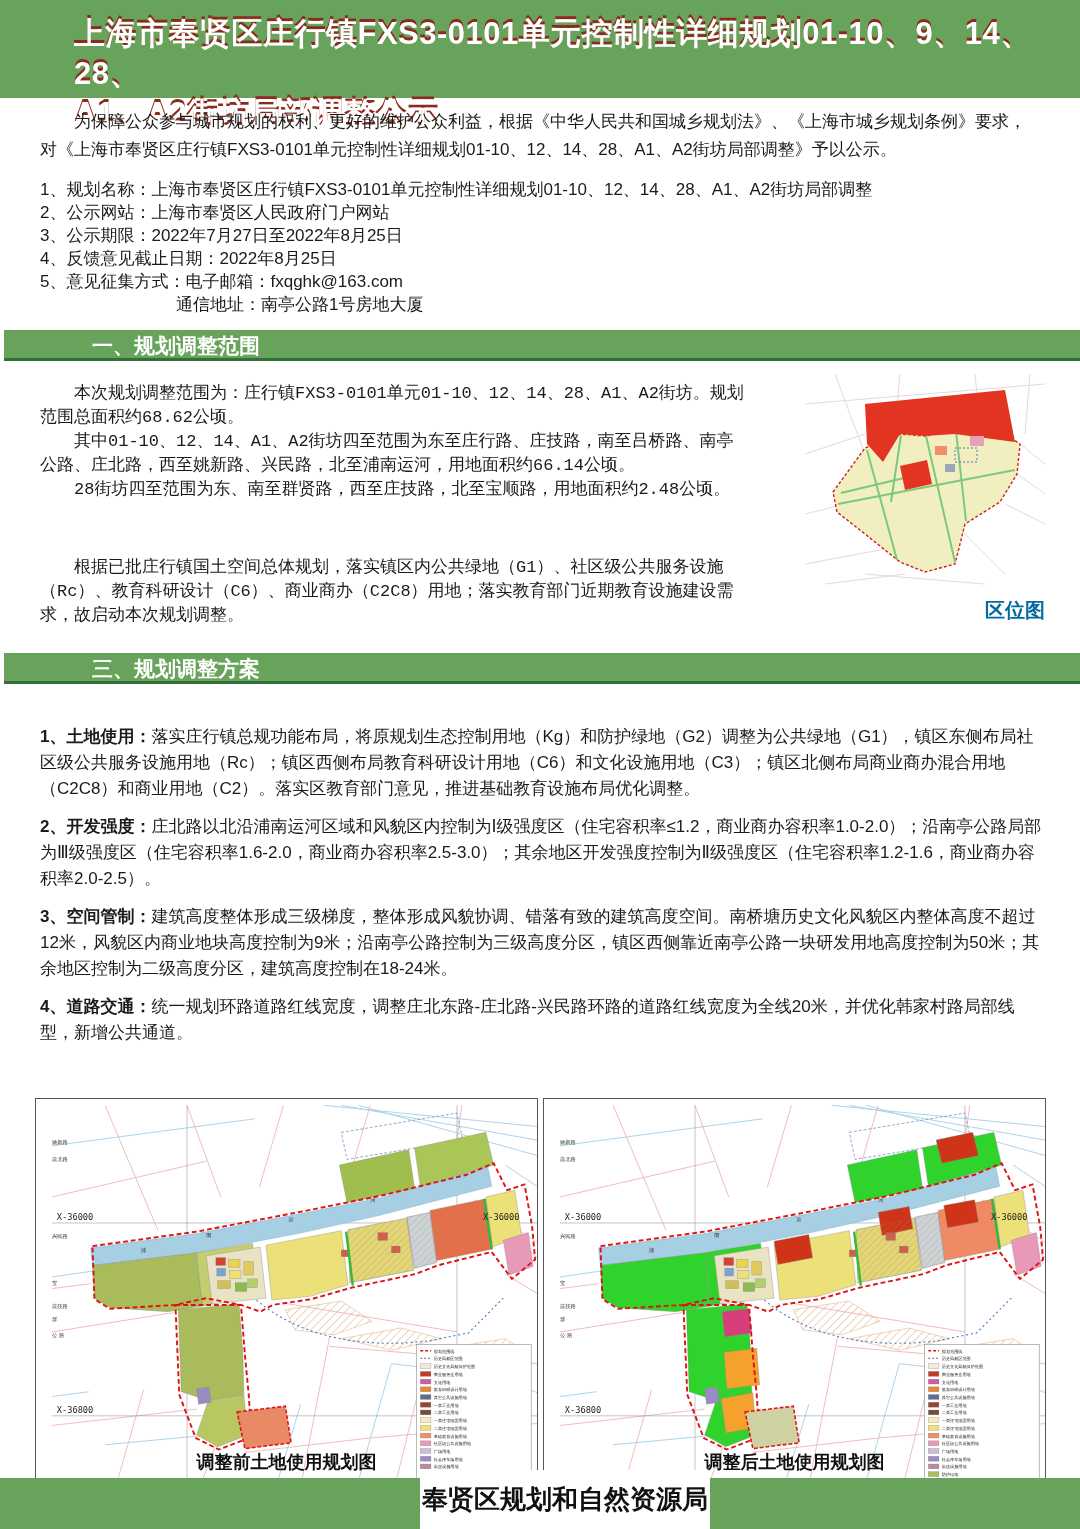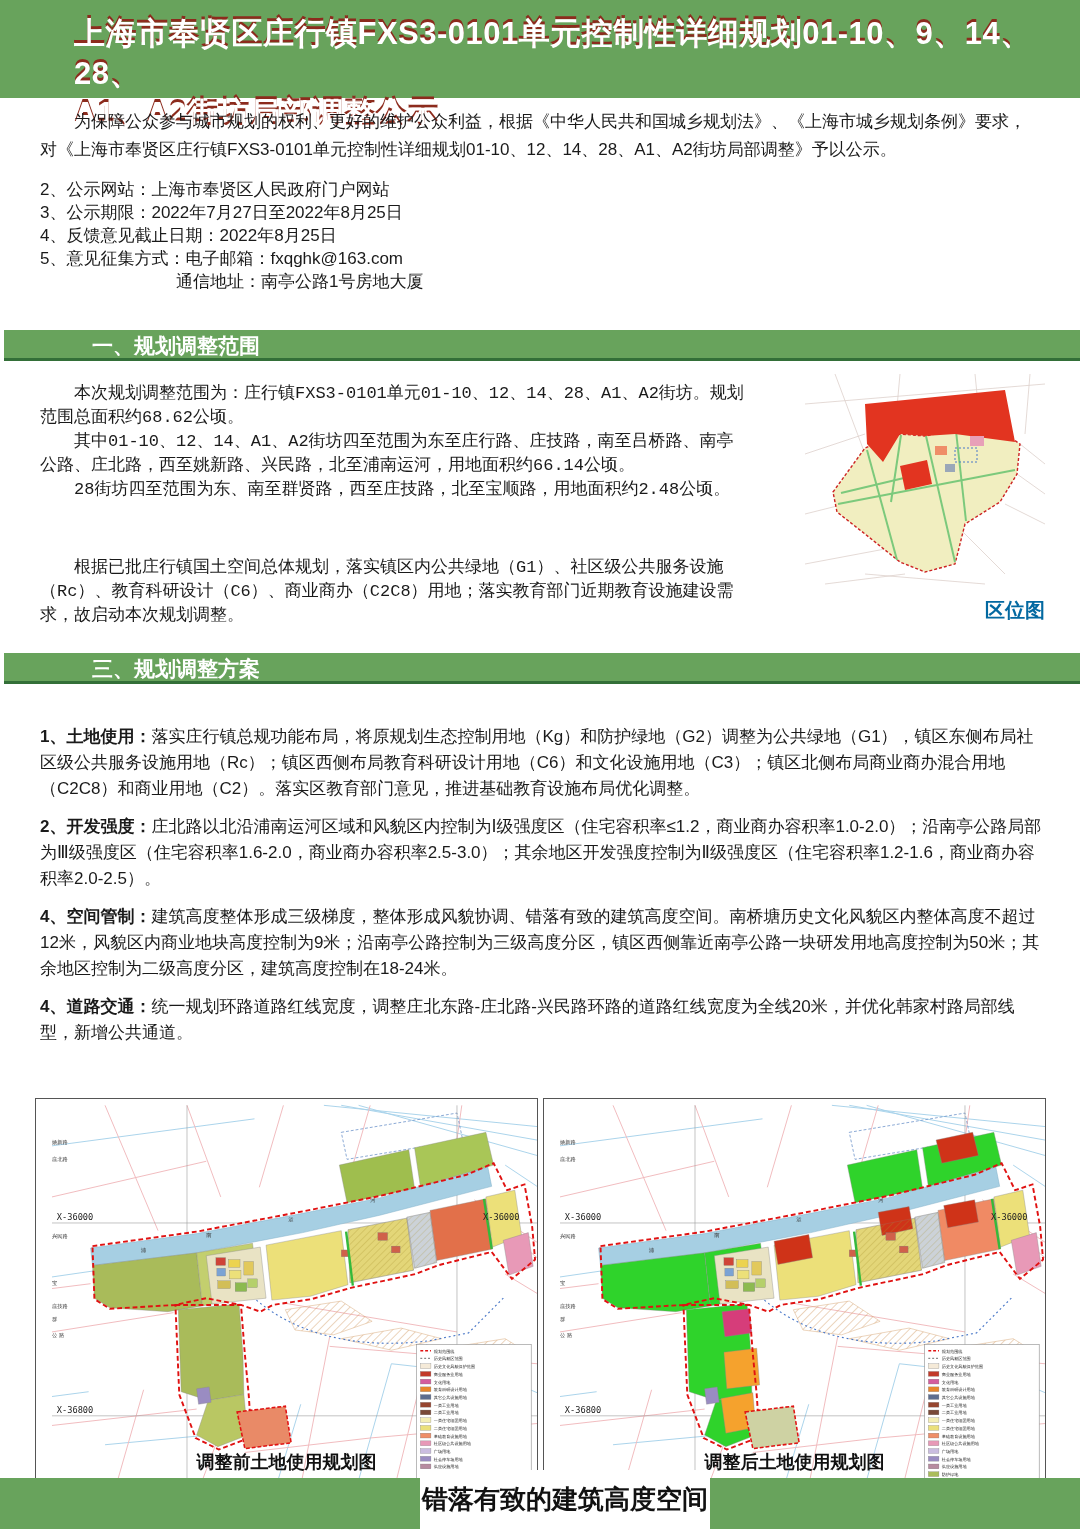--- a/index.html
+++ b/index.html
@@ -61,20 +61,21 @@
   <div class="banner">
     <div class="t">
       <div>上海市奉贤区庄行镇FXS3-0101单元控制性详细规划01-10、9、14、28、</div>
       <div>A1、A2街坊局部调整公示</div>
     </div>
   </div>
 
   <div id="intro" class="txt">为保障公众参与城市规划的权利、更好的维护公众利益，根据《中华人民共和国城乡规划法》、《上海市城乡规划条例》要求，对《上海市奉贤区庄行镇FXS3-0101单元控制性详细规划01-10、12、14、28、A1、A2街坊局部调整》予以公示。</div>
 
   <div id="infolist" class="txt">
+    <div class="li">1、规划名称：上海市奉贤区庄行镇FXS3-0101单元控制性详细规划01-10、12、14、28、A1、A2街坊局部调整</div>
     <div class="li">2、公示网站：上海市奉贤区人民政府门户网站</div>
     <div class="li">3、公示期限：2022年7月27日至2022年8月25日</div>
     <div class="li">4、反馈意见截止日期：2022年8月25日</div>
     <div class="li">5、意见征集方式：电子邮箱：fxqghk@163.com</div>
     <div class="li indent">通信地址：南亭公路1号房地大厦</div>
   </div>
 
   <div id="bar1" class="bar">一、规划调整范围</div>
   <div id="sec1" class="paras txt">
     <p>本次规划调整范围为：庄行镇FXS3-0101单元01-10、12、14、28、A1、A2街坊。规划范围总面积约68.62公顷。</p>
@@ -120,21 +121,21 @@
   <div id="loccap">区位图</div>
 
   <div id="sec2" class="paras txt">
     <p>根据已批庄行镇国土空间总体规划，落实镇区内公共绿地（G1）、社区级公共服务设施（Rc）、教育科研设计（C6）、商业商办（C2C8）用地；落实教育部门近期教育设施建设需求，故启动本次规划调整。</p>
   </div>
 
   <div id="bar3" class="bar">三、规划调整方案</div>
   <div id="sec3" class="txt">
     <p class="item"><span class="lbl">1、土地使用：</span><span>落实庄行镇总规功能布局，将原规划生态控制用地（Kg）和防护绿地（G2）调整为公共绿地（G1），镇区东侧布局社区级公共服务设施用地（Rc）；镇区西侧布局教育科研设计用地（C6）和文化设施用地（C3）；镇区北侧布局商业商办混合用地（C2C8）和商业用地（C2）。落实区教育部门意见，推进基础教育设施布局优化调整。</span></p>
     <p class="item"><span class="lbl">2、开发强度：</span><span>庄北路以北沿浦南运河区域和风貌区内控制为Ⅰ级强度区（住宅容积率≤1.2，商业商办容积率1.0-2.0）；沿南亭公路局部为Ⅲ级强度区（住宅容积率1.6-2.0，商业商办容积率2.5-3.0）；其余地区开发强度控制为Ⅱ级强度区（住宅容积率1.2-1.6，商业商办容积率2.0-2.5）。</span></p>
-    <p class="item"><span class="lbl">4、空间管制：</span><span>建筑高度整体形成三级梯度，整体形成风貌协调、错落有致的建筑高度空间。南桥塘历史文化风貌区内整体高度不超过12米，风貌区内商业地块高度控制为9米；沿南亭公路控制为三级高度分区，镇区西侧靠近南亭公路一块研发用地高度控制为50米；其余地区控制为二级高度分区，建筑高度控制在18-24米。</span></p>
+    <p class="item"><span class="lbl">3、空间管制：</span><span>建筑高度整体形成三级梯度，整体形成风貌协调、错落有致的建筑高度空间。南桥塘历史文化风貌区内整体高度不超过12米，风貌区内商业地块高度控制为9米；沿南亭公路控制为三级高度分区，镇区西侧靠近南亭公路一块研发用地高度控制为50米；其余地区控制为二级高度分区，建筑高度控制在18-24米。</span></p>
     <p class="item"><span class="lbl">4、道路交通：</span><span>统一规划环路道路红线宽度，调整庄北东路-庄北路-兴民路环路的道路红线宽度为全线20米，并优化韩家村路局部线型，新增公共通道。</span></p>
   </div>
 
   <div id="map-before" class="mapbox">
       <svg viewBox="0 0 503 410">
         <defs>
           <pattern id="bh" width="5" height="5" patternUnits="userSpaceOnUse" patternTransform="rotate(45)">
             <line x1="0" y1="0" x2="0" y2="5" stroke="#a8922e" stroke-width="1"></line>
           </pattern>
           <pattern id="bv" width="6" height="6" patternUnits="userSpaceOnUse" patternTransform="rotate(45)">
@@ -468,15 +469,15 @@
           <text x="396" y="392.5" fill="#222" font-size="4.3" font-family="&quot;DejaVu Sans&quot;,sans-serif">公共绿地</text>
           <rect x="382" y="396" width="11" height="5" fill="#a6cfe3" stroke="#777" stroke-width="0.3"></rect>
           <text x="396" y="400.5" fill="#222" font-size="4.3" font-family="&quot;DejaVu Sans&quot;,sans-serif">水域</text>
         </g>
       </svg>
     </div>
   <div id="cap-before" class="mapcap">调整前土地使用规划图</div>
   <div id="cap-after" class="mapcap">调整后土地使用规划图</div>
 
   <div id="footband"></div>
-  <div id="footbox">错落有致的建筑高度空间</div>
+  <div id="footbox">奉贤区规划和自然资源局</div>
 
 </div>
 
 </body></html>

